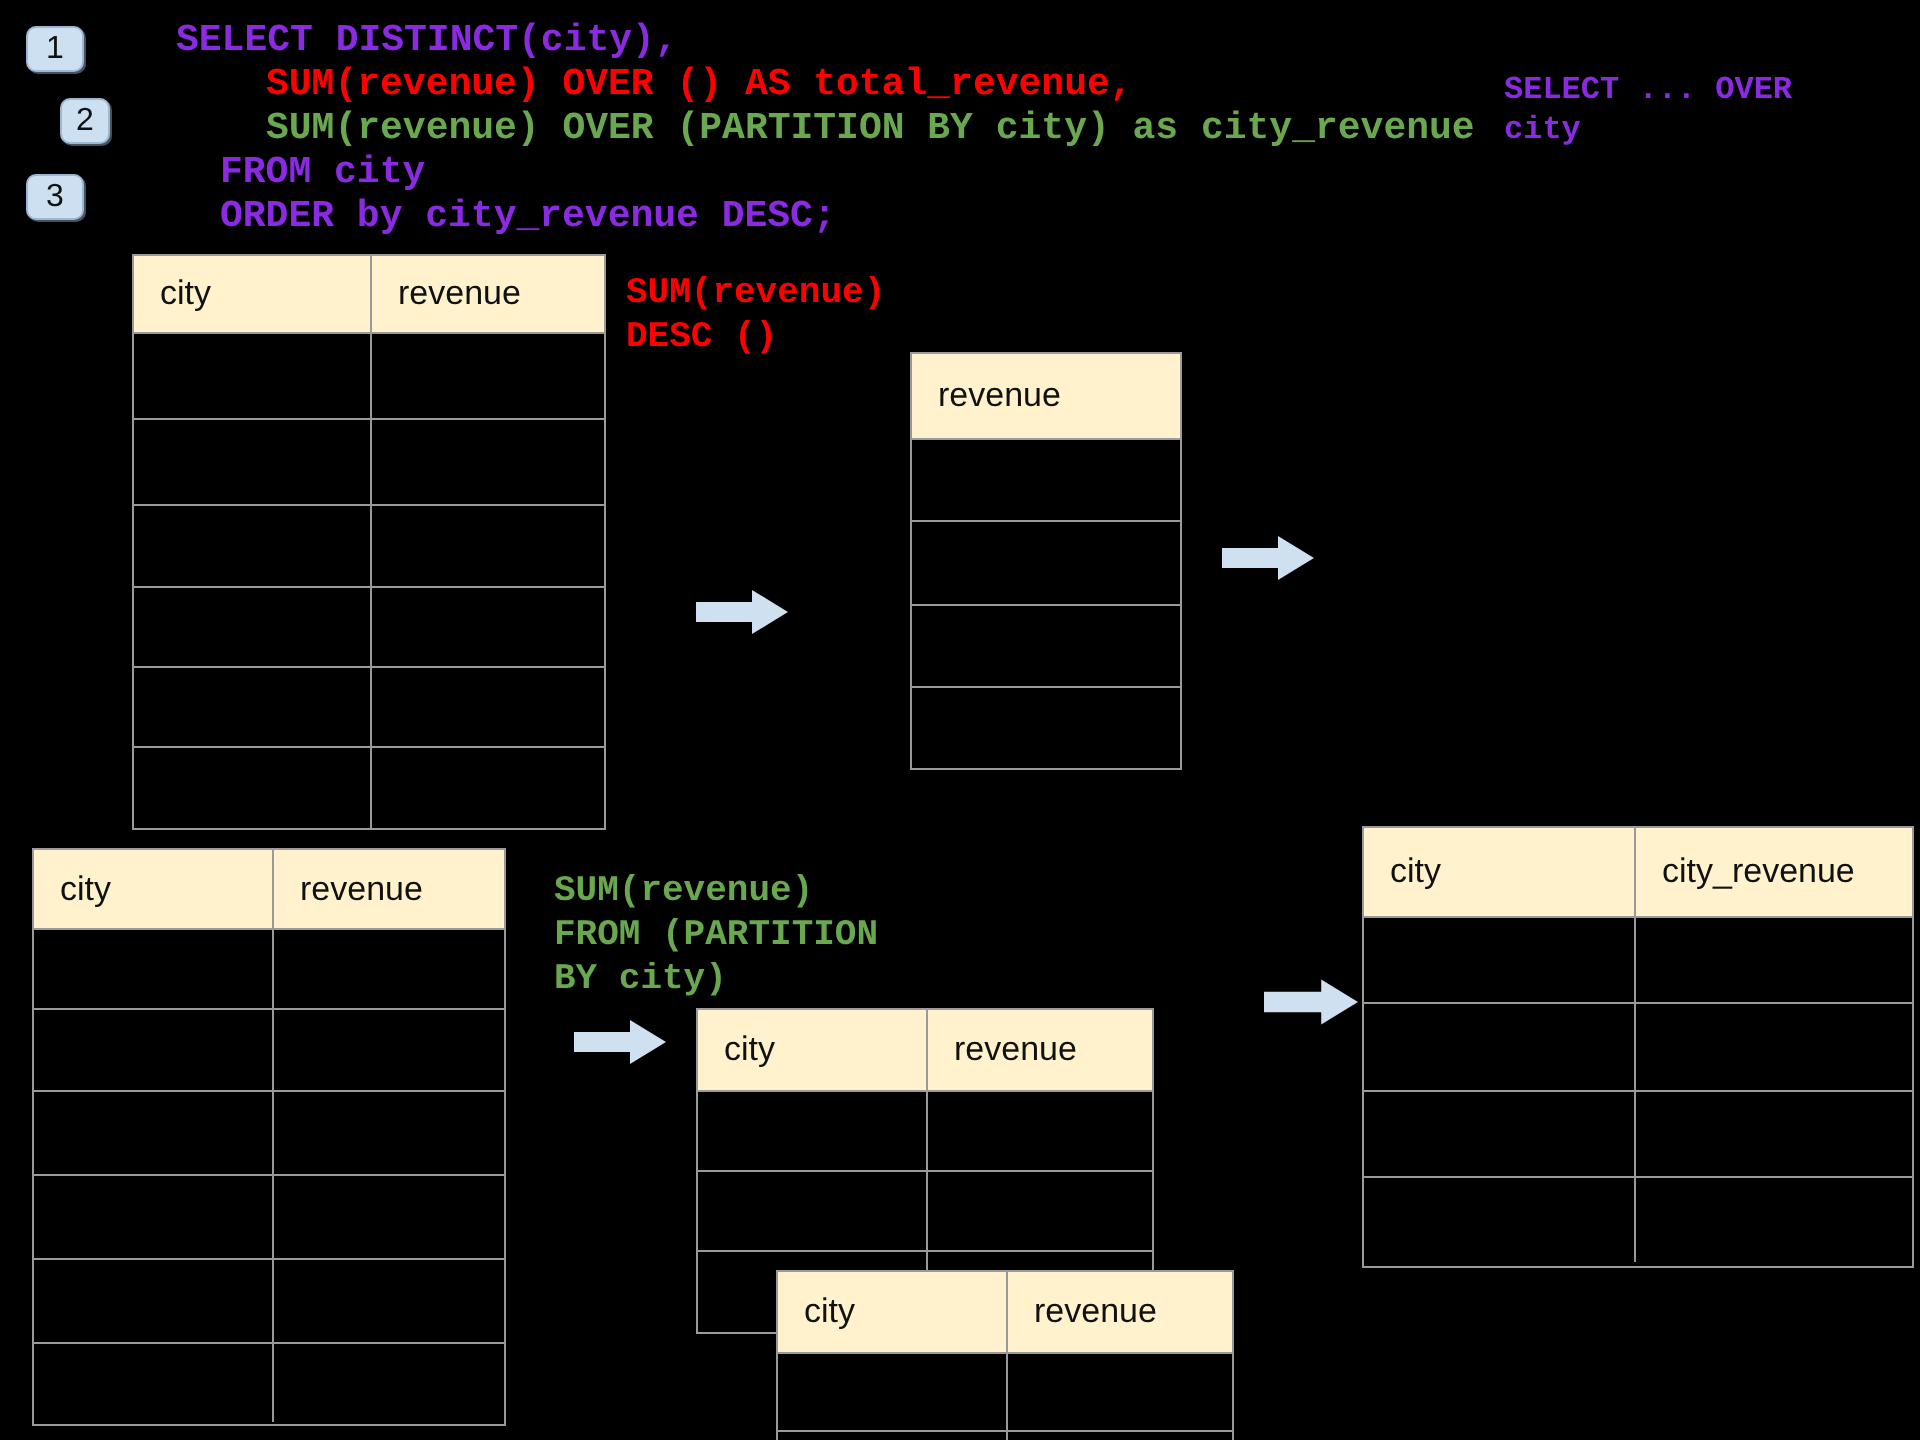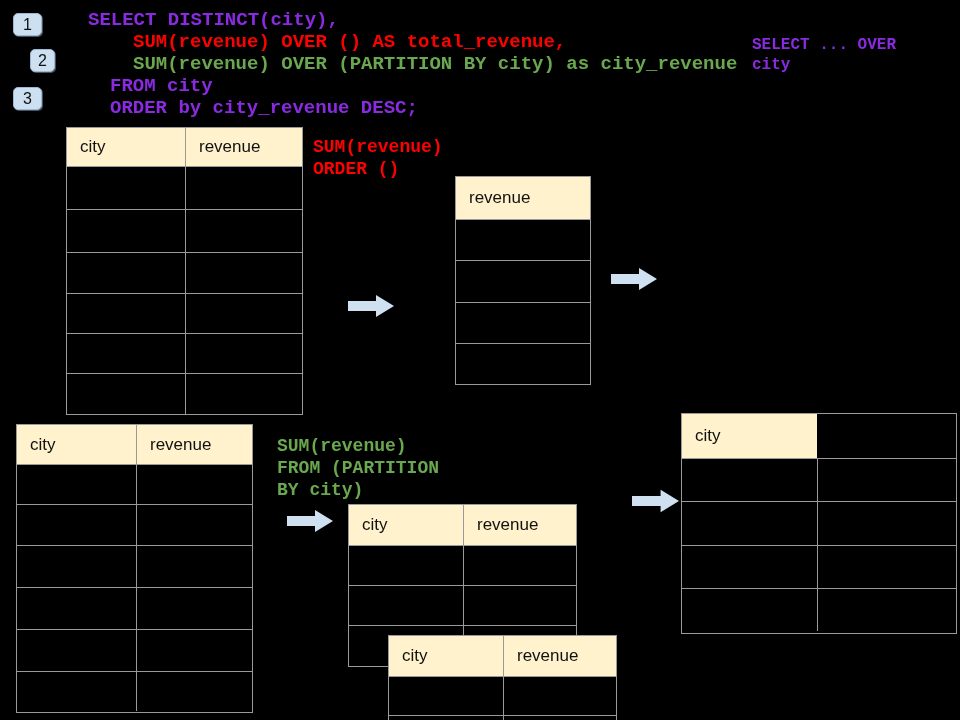--- a/index.html
+++ b/index.html
@@ -75,21 +75,21 @@
 <div class="code c-purple" style="left:88px;  top:9px;">SELECT DISTINCT(city),</div>
 <div class="code c-red" style="left:133px; top:31px;">SUM(revenue) OVER () AS total_revenue,</div>
 <div class="code c-green" style="left:133px; top:53px;">SUM(revenue) OVER (PARTITION BY city) as city_revenue</div>
 <div class="code c-purple" style="left:110px; top:75px;">FROM city</div>
 <div class="code c-purple" style="left:110px; top:97px;">ORDER by city_revenue DESC;</div>
 
 <div class="code code-snippet c-purple" style="left:752px; top:35px;">SELECT ... OVER</div>
 <div class="code code-snippet c-purple" style="left:752px; top:55px;">city</div>
 
 <div class="code code-label c-red" style="left:313px; top:136px;">SUM(revenue)</div>
-<div class="code code-label c-red" style="left:313px; top:158px;">ORDER ()</div>
+<div class="code code-label c-red" style="left:313px; top:158px;">DESC ()</div>
 
 <div class="code code-label c-green" style="left:277px; top:435px;">SUM(revenue)</div>
 <div class="code code-label c-green" style="left:277px; top:457px;">FROM (PARTITION</div>
 <div class="code code-label c-green" style="left:277px; top:479px;">BY city)</div>
 
 <div class="tbl" style="left:66px; top:127px; width:237px; height:288px;">
   <div class="tr" style="height:38px;">
     <div class="cell th" style="width:118px;">city</div>
     <div class="cell th" style="flex:1;">revenue</div>
   </div>
@@ -198,20 +198,21 @@
     </div>
   <div class="tr" style="height:44px;">
       <div class="cell td" style="width:114px;"></div>
       <div class="cell td" style="flex:1;"></div>
     </div>
 </div>
 
 <div class="tbl" style="left:681px; top:413px; width:276px; height:221px;">
   <div class="tr" style="height:44px;">
     <div class="cell th" style="width:135px;">city</div>
+    <div class="cell th" style="flex:1;">city_revenue</div>
   </div>
   <div class="tr" style="height:43px;">
       <div class="cell td" style="width:135px;"></div>
       <div class="cell td" style="flex:1;"></div>
     </div>
   <div class="tr" style="height:44px;">
       <div class="cell td" style="width:135px;"></div>
       <div class="cell td" style="flex:1;"></div>
     </div>
   <div class="tr" style="height:43px;">

